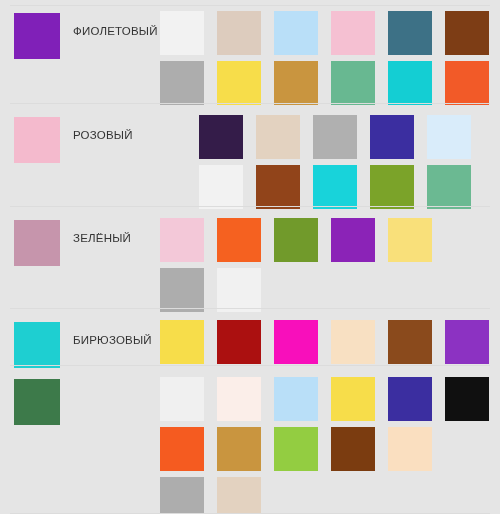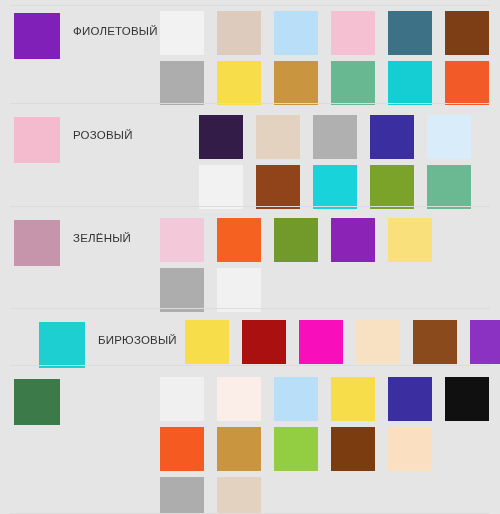--- a/index.html
+++ b/index.html
@@ -89,21 +89,21 @@
   .swatch {
     width: 44px;
     height: 44px;
     flex: 0 0 44px;
     display: block;
   }
   
   .row-violet   { height: 104px; }
   .row-pink     { height: 103px; gap: 39px; }
   .row-lilac    { height: 102px; }
-  .row-turq     { height: 57px; padding-left: 25px;  }
+  .row-turq     { height: 57px;  }
   .row-green    { height: 148px; }
 </style>
 </head>
 <body>
 
 <div id="palette-page">
   <div class="top-rule"></div>
   <div id="rows-container">
       <div class="palette-row row-violet">
         <div class="row-label-cell">

